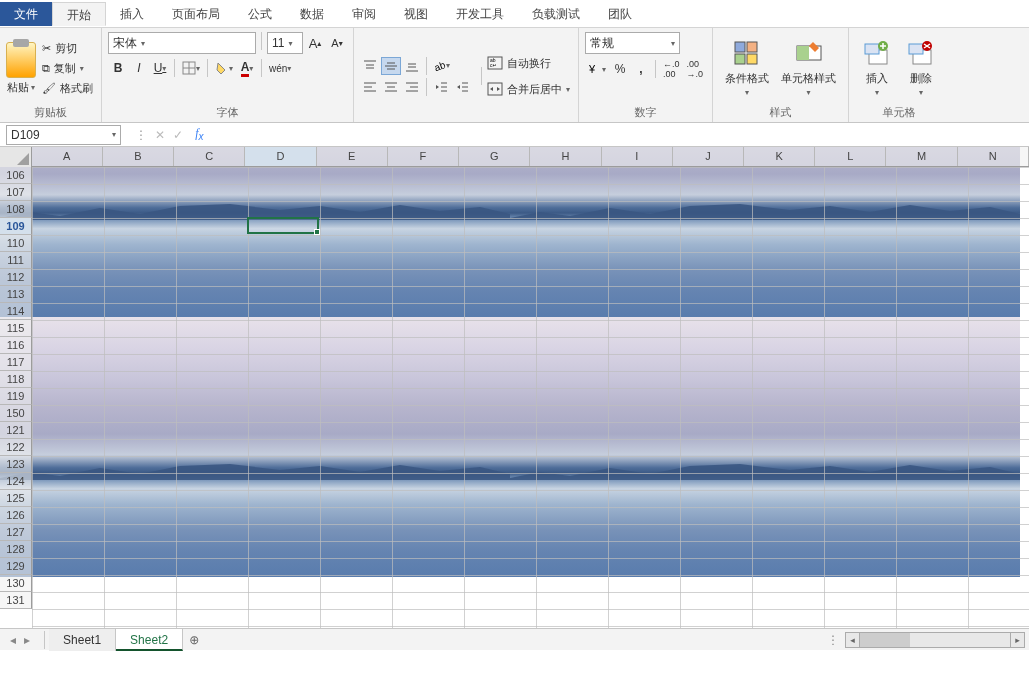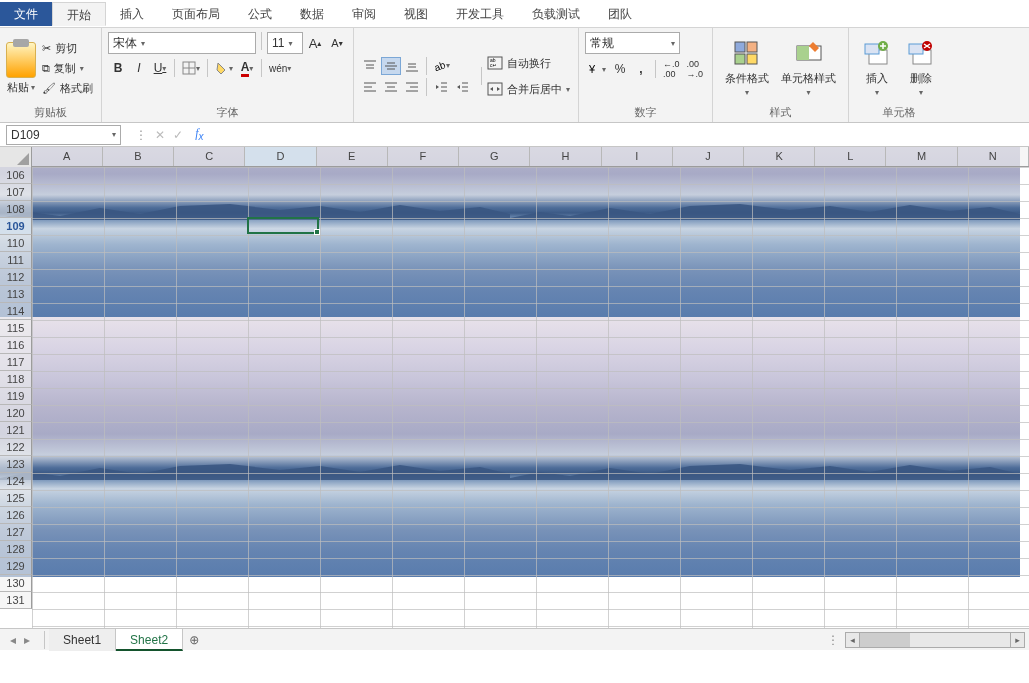--- a/index.html
+++ b/index.html
@@ -453,21 +453,21 @@
       <div class="rh">110</div>
       <div class="rh">111</div>
       <div class="rh">112</div>
       <div class="rh">113</div>
       <div class="rh">114</div>
       <div class="rh">115</div>
       <div class="rh">116</div>
       <div class="rh">117</div>
       <div class="rh">118</div>
       <div class="rh">119</div>
-      <div class="rh">120</div>
+      <div class="rh">150</div>
       <div class="rh">121</div>
       <div class="rh">122</div>
       <div class="rh">123</div>
       <div class="rh">124</div>
       <div class="rh">125</div>
       <div class="rh">126</div>
       <div class="rh">127</div>
       <div class="rh">128</div>
       <div class="rh">129</div>
       <div class="rh">130</div>

